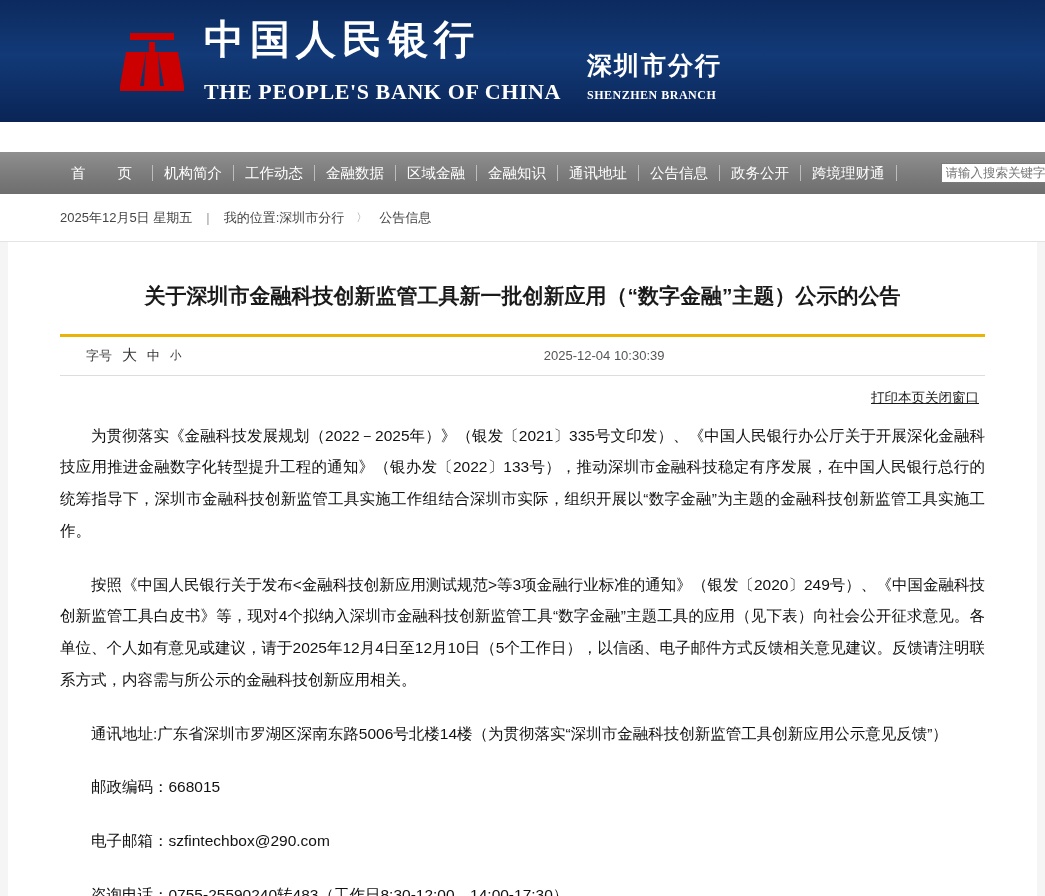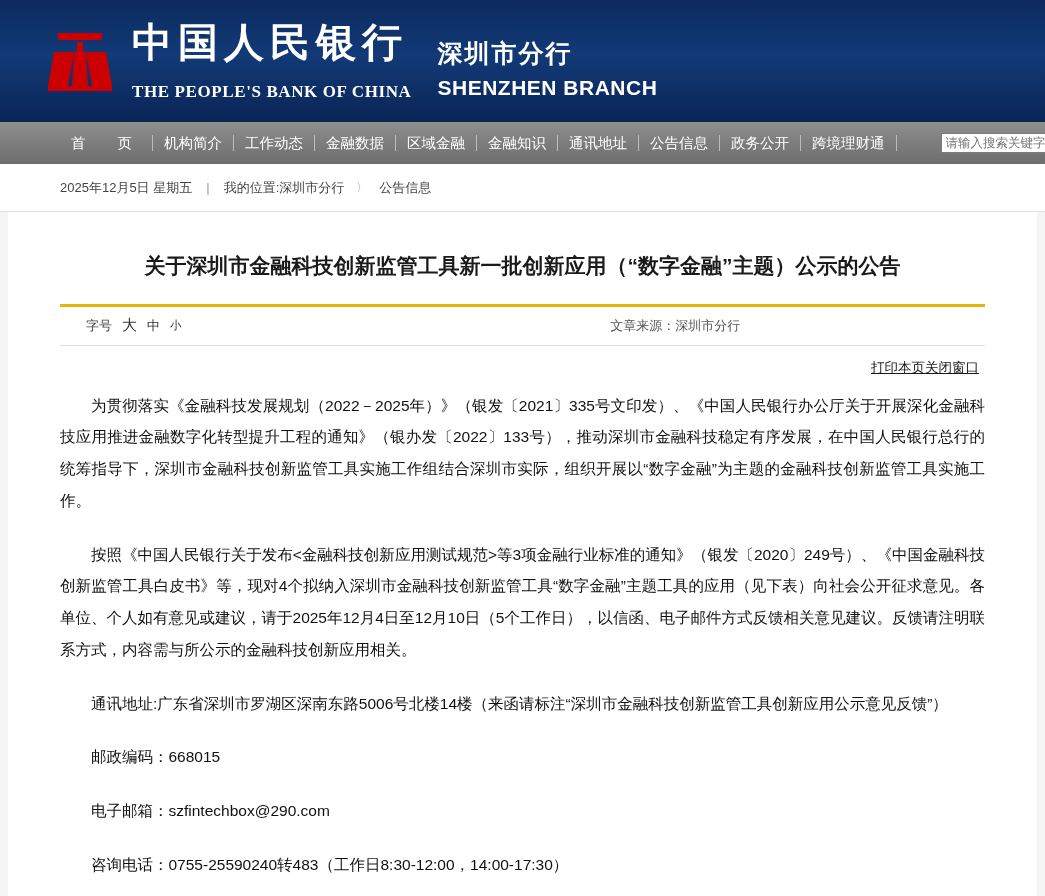--- a/index.html
+++ b/index.html
@@ -24,21 +24,21 @@
   .banner {
     height: 122px;
     background: linear-gradient(to bottom, #0c2a5e 0%, #123a77 45%, #0a2456 100%);
     position: relative;
     overflow: hidden;
   }
   .banner-inner {
     display: flex;
     align-items: center;
     height: 100%;
-    padding-left: 44px;
+    padding-left: 116px;
     box-sizing: border-box;
   }
   .logo-mark {
     width: 72px;
     height: 72px;
     position: relative;
     margin-right: 16px;
     flex: none;
   }
   .logo-mark svg { display:block; }
@@ -52,57 +52,58 @@
     font-family: "Liberation Serif", serif;
     font-size: 40px;
     font-weight: bold;
     letter-spacing: 6px;
     line-height: 1.15;
     white-space: nowrap;
   }
   .logo-en {
     color: #ffffff;
     font-family: "Liberation Serif", serif;
-    font-size: 17px;
+    font-size: 22px;
     font-weight: bold;
     letter-spacing: 0.6px;
     white-space: nowrap;
     margin-top: 16px;
   }
   .branch-block {
     margin-left: 26px;
     padding-bottom: 2px;
   }
   .branch-cn {
     color: #ffffff;
     font-family: "Liberation Serif", serif;
     font-size: 25px;
     font-weight: bold;
     letter-spacing: 2px;
     white-space: nowrap;
   }
   .branch-en {
     color: #ffffff;
-    font-family: Liberation Sans, sans-serif;
-    font-size: 21px;
+    font-family: Liberation Serif, serif;
+    font-size: 12px;
     font-weight: bold;
     letter-spacing: 0.5px;
     white-space: nowrap;
     margin-top: 6px;
   }
 
   
   .nav {
     height: 42px;
     background: linear-gradient(to bottom, #8f8f8f 0%, #7d7d7d 50%, #6e6e6e 100%);
     display: flex;
     align-items: center;
     padding-left: 60px;
     box-sizing: border-box;
     position: relative;
+    margin-top: 30px;
   }
   .nav-item {
     color: #ffffff;
     font-size: 14.5px;
     padding: 0 11px;
     white-space: nowrap;
     border-right: 1px solid #bdbdbd;
     line-height: 16px;
     cursor: pointer;
   }
@@ -301,34 +302,32 @@
 
       <div class="doc-title">关于深圳市金融科技创新监管工具新一批创新应用（“数字金融”主题）公示的公告</div>
 
       <div class="meta-row">
         <div class="meta-left">
           <span class="lbl">字号</span>
           <a class="fontsize-link fs-big">大</a>
           <a class="fontsize-link fs-mid">中</a>
           <a class="fontsize-link fs-small">小</a>
         </div>
-        <div class="meta-center">
-          <span>文章来源：</span><span>深圳市分行</span>
-        </div>
+        <div class="meta-right">2025-12-04  10:30:39</div>
       </div>
 
       <div class="tools-row">
         <a>打印本页</a>
         <a>关闭窗口</a>
       </div>
 
       <div class="body-text">
         <p>为贯彻落实《金融科技发展规划（2022－2025年）》（银发〔2021〕335号文印发）、《中国人民银行办公厅关于开展深化金融科技应用推进金融数字化转型提升工程的通知》（银办发〔2022〕133号），推动深圳市金融科技稳定有序发展，在中国人民银行总行的统筹指导下，深圳市金融科技创新监管工具实施工作组结合深圳市实际，组织开展以“数字金融”为主题的金融科技创新监管工具实施工作。</p>
         <p>按照《中国人民银行关于发布&lt;金融科技创新应用测试规范&gt;等3项金融行业标准的通知》（银发〔2020〕249号）、《中国金融科技创新监管工具白皮书》等，现对4个拟纳入深圳市金融科技创新监管工具“数字金融”主题工具的应用（见下表）向社会公开征求意见。各单位、个人如有意见或建议，请于2025年12月4日至12月10日（5个工作日），以信函、电子邮件方式反馈相关意见建议。反馈请注明联系方式，内容需与所公示的金融科技创新应用相关。</p>
-        <p class="noindent">通讯地址:广东省深圳市罗湖区深南东路5006号北楼14楼（来函请标注“深圳市金融科技创新监管工具创新应用公示意见反馈”）</p>
+        <p class="noindent">通讯地址:广东省深圳市罗湖区深南东路5006号北楼14楼（为贯彻落实“深圳市金融科技创新监管工具创新应用公示意见反馈”）</p>
         <p class="noindent">邮政编码：668015</p>
         <p class="noindent">电子邮箱：szfintechbox@290.com</p>
         <p class="noindent">咨询电话：0755-25590240转483（工作日8:30-12:00，14:00-17:30）</p>
       </div>
 
     </div>
   </div>
 
 </div>
 

